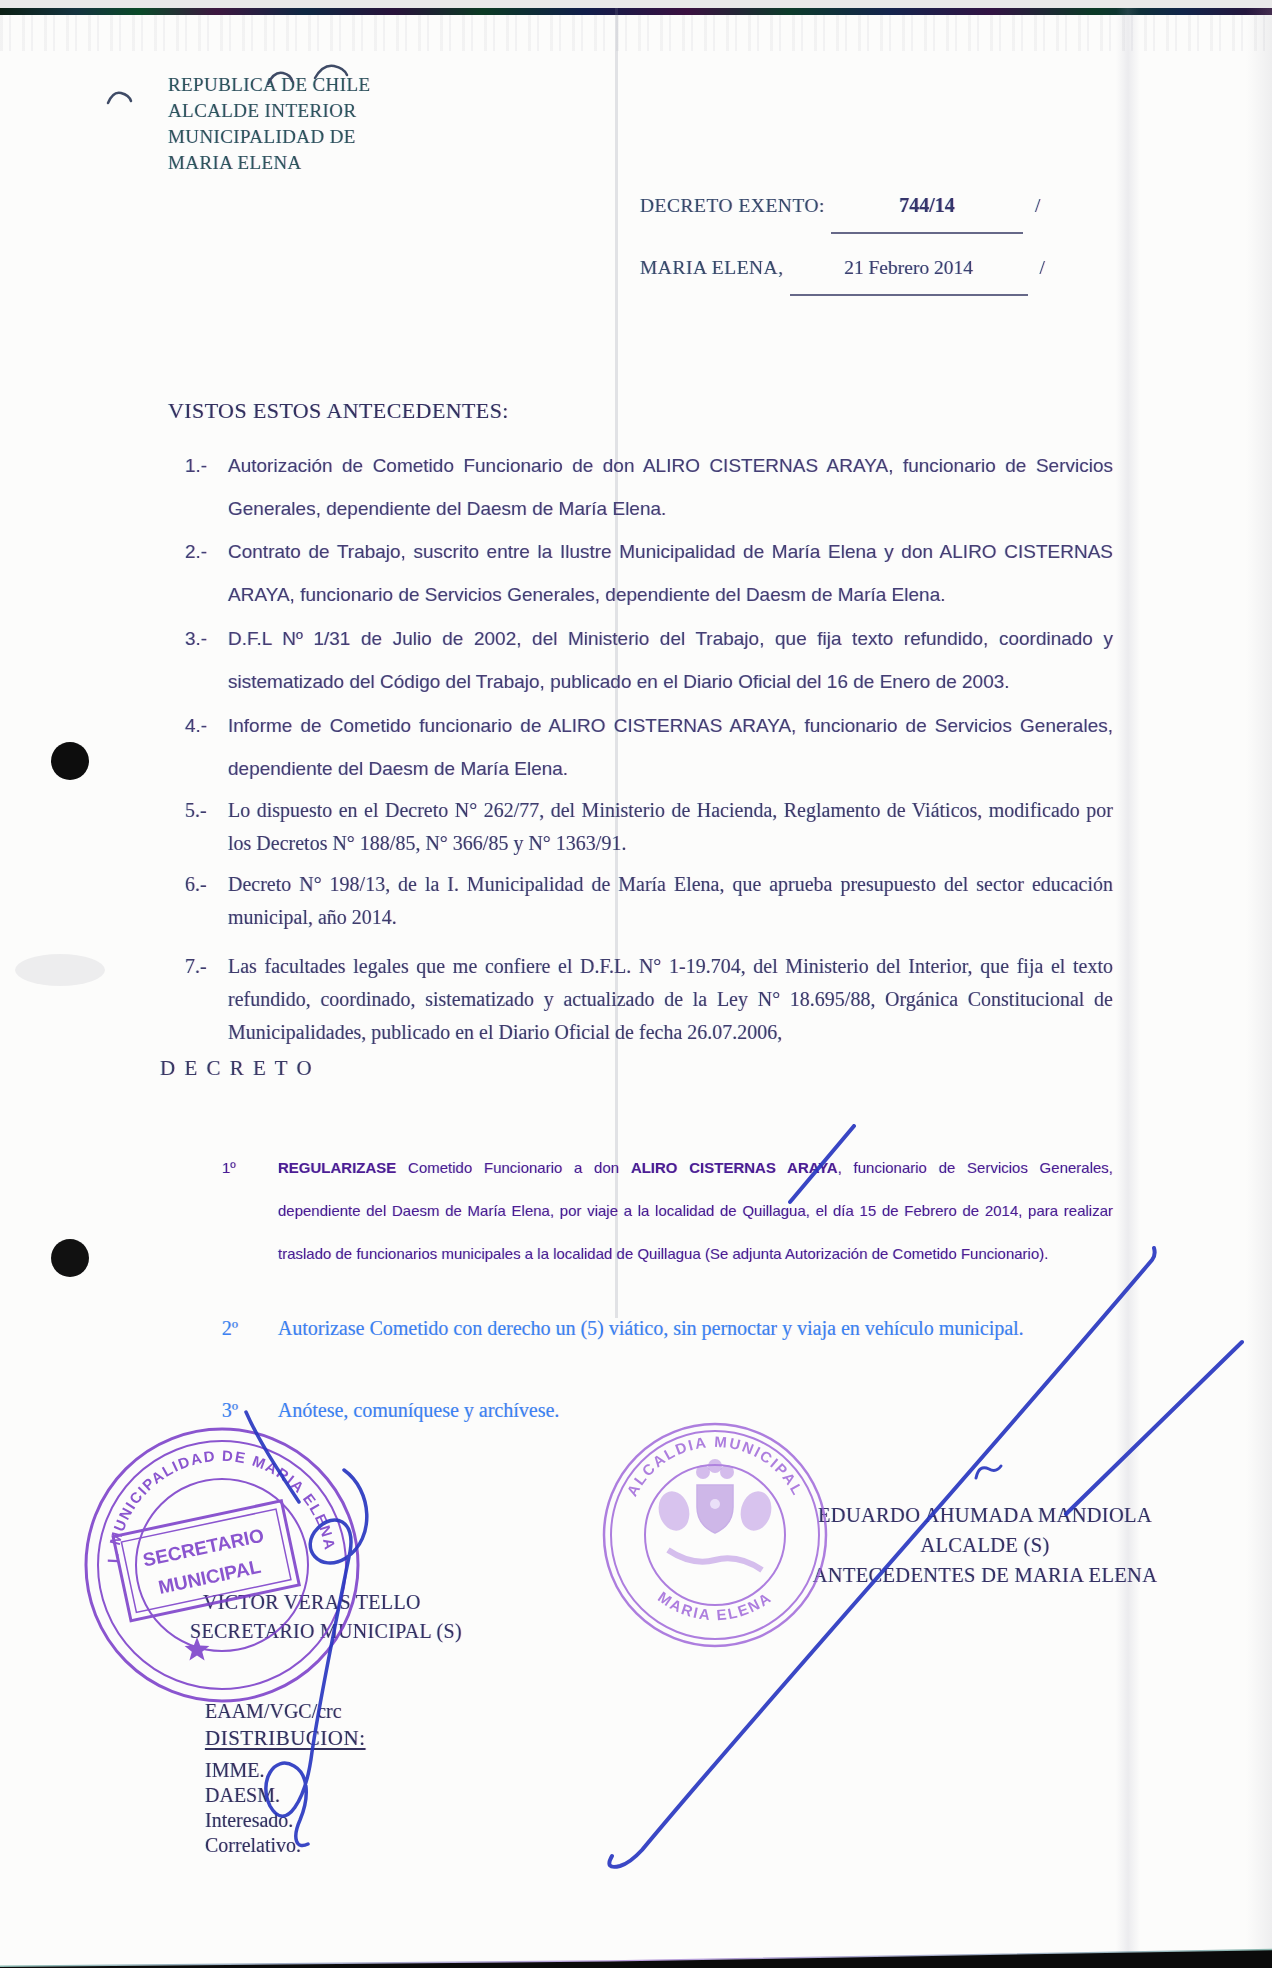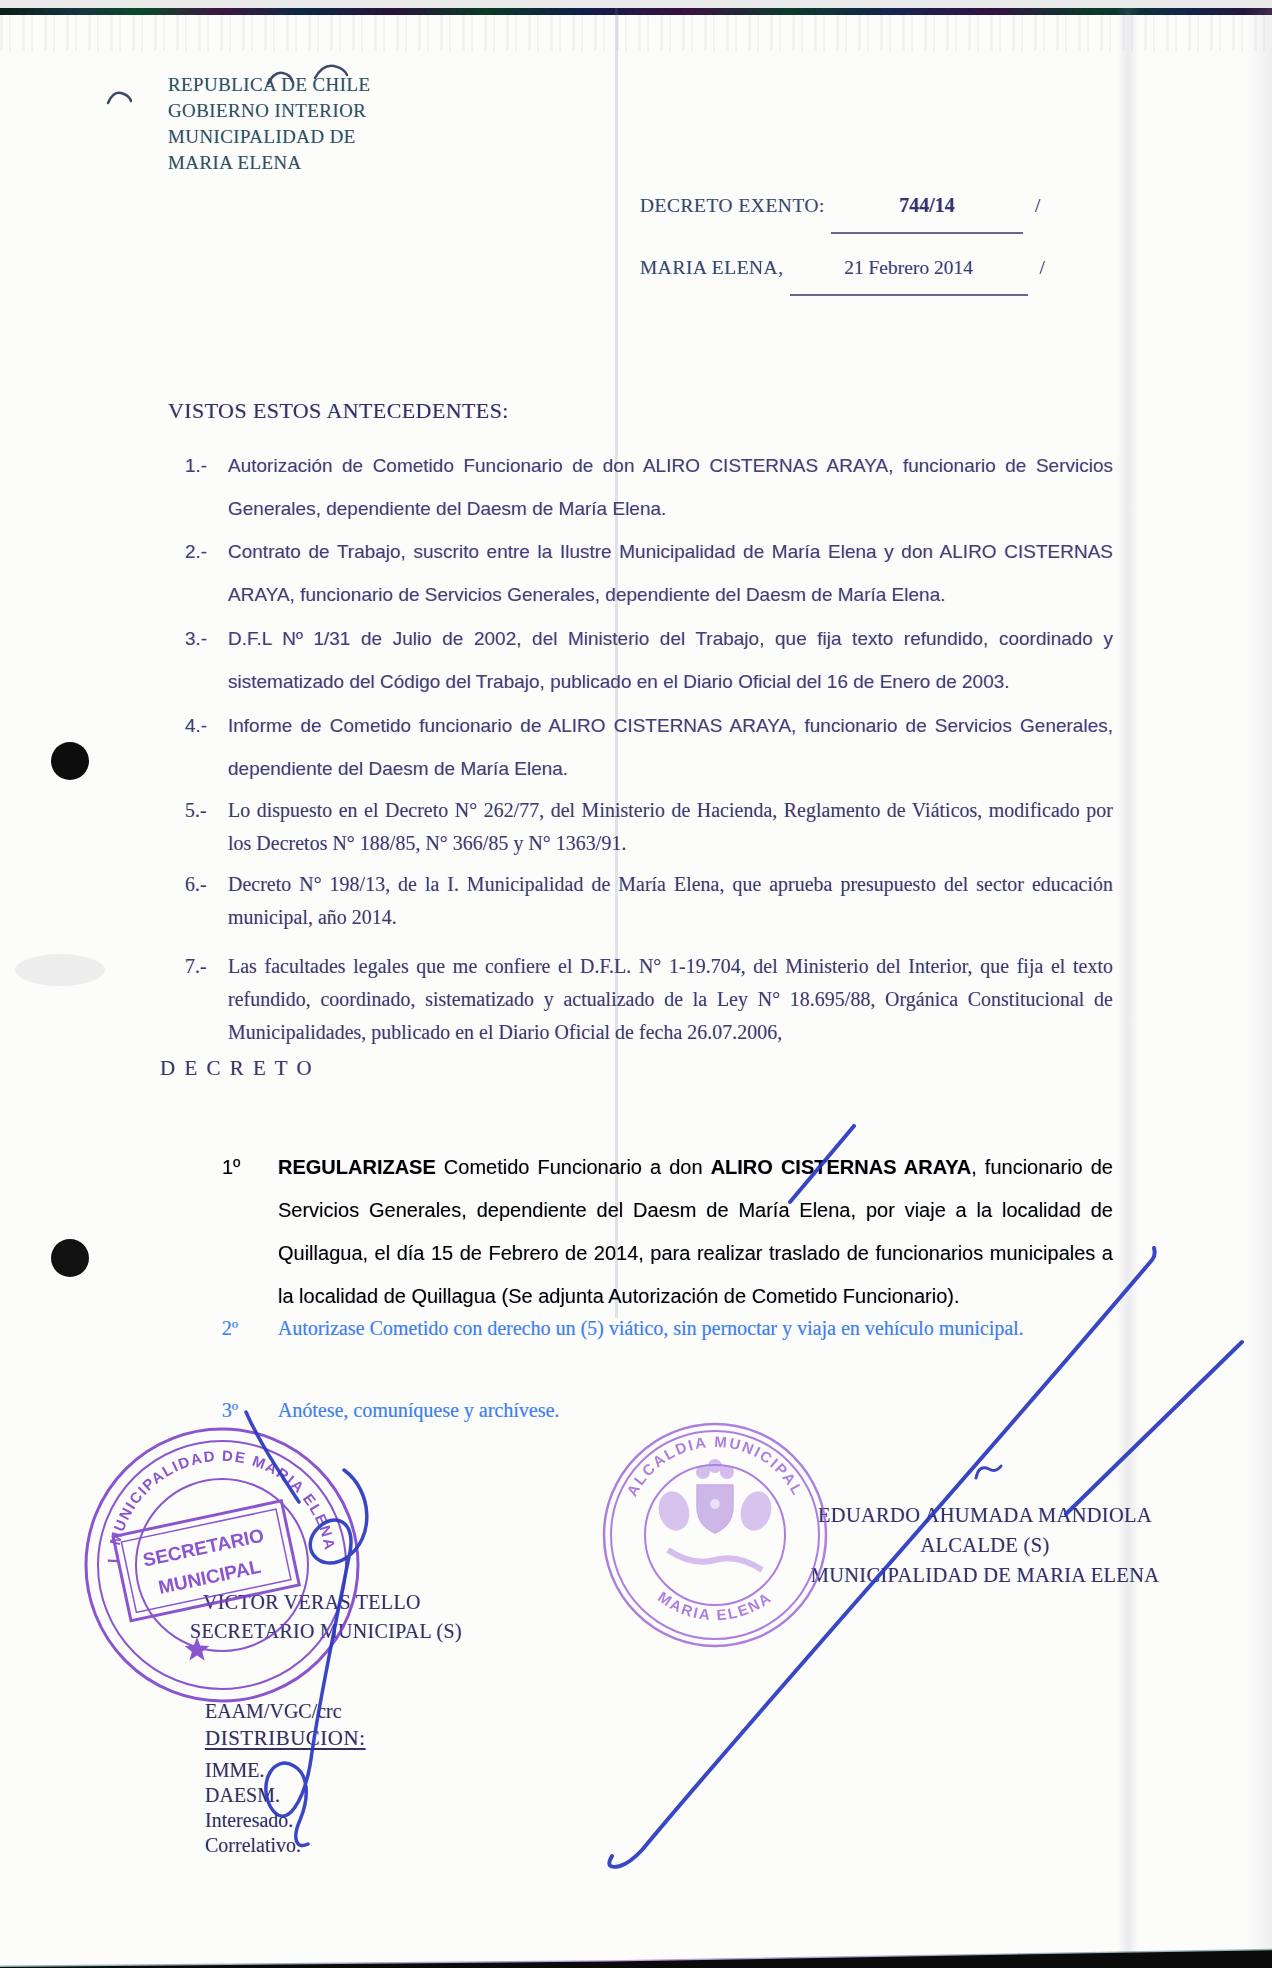--- a/index.html
+++ b/index.html
@@ -38,21 +38,21 @@
   .decreto{left:160px;top:1048px;font-size:21px;color:#3a3964;letter-spacing:2px;}
   
   .item{position:absolute;left:185px;width:928px;}
   .item .num{position:absolute;left:0;top:0;}
   .item .txt{margin-left:43px;text-align:justify;}
   .sansitem .num,.sansitem .txt{font-family:"Liberation Sans",sans-serif;font-size:19px;line-height:43px;color:#443e74;}
   .serifitem .num,.serifitem .txt{font-family:"Liberation Serif",serif;font-size:20px;line-height:33px;color:#3e3c6c;}
   .res{position:absolute;left:222px;width:891px;}
   .res .num{position:absolute;left:0;top:0;}
   .res .txt{margin-left:56px;text-align:justify;}
-  .res.sansitem .num,.res.sansitem .txt{font-family:"Liberation Sans",sans-serif;font-size:20px;line-height:43px;color:#000000;}
+  .res.sansitem .num,.res.sansitem .txt{font-family:"Liberation Sans",sans-serif;font-size:15px;line-height:43px;color:#4c1d95;}
   .res.serifitem .num,.res.serifitem .txt{font-family:"Liberation Serif",serif;font-size:20px;line-height:33px;color:#3b82f6;}
   .res b{font-weight:700;}
   
   .signL1{left:203px;top:1583px;font-size:20px;color:#343164;letter-spacing:.3px;}
   .signL2{left:190px;top:1612px;font-size:20px;color:#343164;letter-spacing:.3px;}
   .signR{left:780px;top:1492px;width:410px;text-align:center;font-size:20.5px;line-height:30px;color:#343164;letter-spacing:.3px;}
   
   .initials{left:205px;top:1692px;font-size:20px;color:#33315e;}
   .dist{left:205px;top:1718px;font-size:21px;color:#33315e;letter-spacing:.5px;
         text-decoration:underline;text-decoration-thickness:2px;text-underline-offset:3px;}
@@ -65,21 +65,21 @@
 <div class="page">
 
   <div class="abs topedge"></div>
   <div class="abs topnoise"></div>
   <div class="abs fold1"></div>
   <div class="abs fold2"></div>
   <div class="abs rightshade"></div>
 
   <div class="abs hdr fringe">
     <div>REPUBLICA DE CHILE</div>
-    <div>GOBIERNO  INTERIOR</div>
+    <div>ALCALDE  INTERIOR</div>
     <div>MUNICIPALIDAD DE</div>
     <div>MARIA ELENA</div>
   </div>
 
   <div class="abs row fringe" style="left:640px;top:186px;">
     <span class="lbl">DECRETO EXENTO:</span><span class="fill"><span class="val">744/14</span></span><span class="slash">/</span>
   </div>
 
   <div class="abs row fringe" style="left:640px;top:249px;">
     <span class="lbl">MARIA ELENA,</span><span class="fill wide"><span class="val2">21  Febrero  2014</span></span><span class="slash">/</span>
@@ -129,21 +129,21 @@
   <div class="res serifitem fringe" style="top:1386px">
     <span class="num">3º</span>
     <div class="txt">Anótese, comuníquese y archívese.</div>
   </div>
 
   <div class="abs signL1 fringe">VICTOR VERAS TELLO</div>
   <div class="abs signL2 fringe">SECRETARIO MUNICIPAL (S)</div>
   <div class="abs signR fringe">
     <div>EDUARDO AHUMADA MANDIOLA</div>
     <div>ALCALDE (S)</div>
-    <div>MUNICIPALIDAD DE MARIA ELENA</div>
+    <div>ANTECEDENTES DE MARIA ELENA</div>
   </div>
 
   <div class="abs initials fringe">EAAM/VGC/crc</div>
   <div class="abs dist fringe">DISTRIBUCION:</div>
   <div class="abs distlist fringe">
     <div>IMME.</div>
     <div>DAESM.</div>
     <div>Interesado.</div>
     <div>Correlativo.</div>
   </div>

